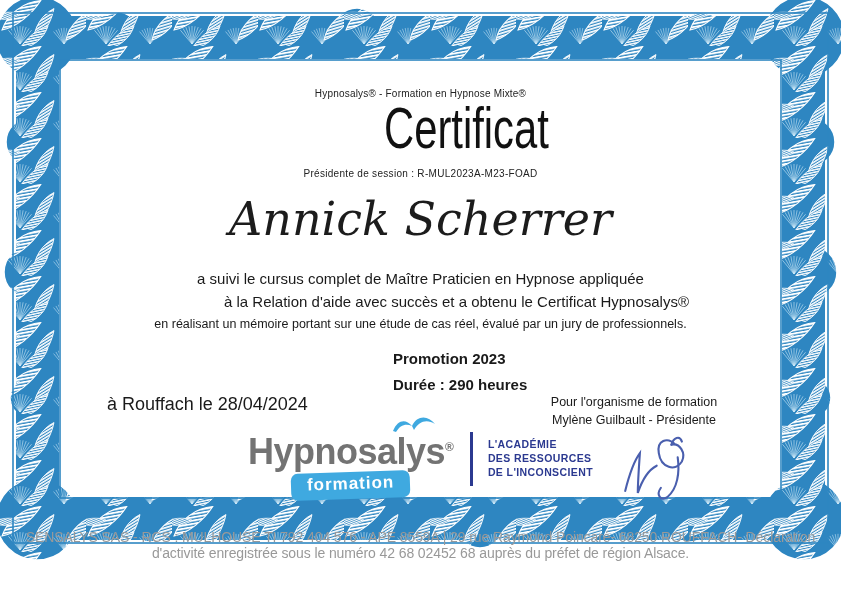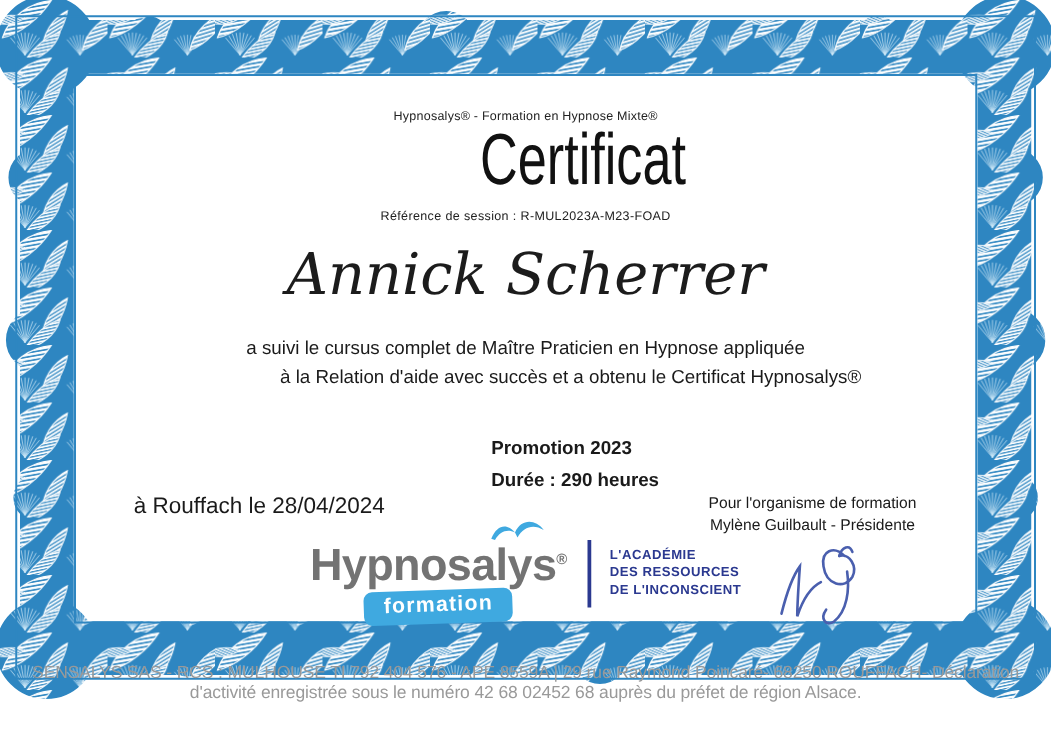--- a/index.html
+++ b/index.html
@@ -18,21 +18,21 @@
   .recipient { top:192px; font-size:46px; font-family:"DejaVu Serif", serif; font-style:italic; color:#1c1c1c; }
   .body-l1 { top:270px; font-size:15px; }
   .body-l2 { top:293px; font-size:15px;margin-left:36px; }
   .body-l3 { top:317px; font-size:12.5px; }
 
   .promo-block { position:absolute; left:393px; top:350px; text-align:left; font-size:15px;font-weight:bold; }
   .promo-block div { margin-bottom:9px; }
 
   .place-date { position:absolute; left:107px; top:394px; font-size:18px; }
 
-  .org-block { position:absolute; left:538px; top:393px; width:224px; text-align:center; font-size:12.5px; line-height:18px; }
+  .org-block { position:absolute; left:522px; top:393px; width:224px; text-align:center; font-size:12.5px; line-height:18px; }
 
   .logo-row { position:absolute; left:0; top:428px; width:100%; display:flex; justify-content:center; align-items:flex-start; }
   .brand-col { position:relative; text-align:center; }
   .brand-line { font-size:36px; font-weight:700; color:#737373; letter-spacing:-.5px; line-height:38px; }
   .brand-reg { font-size:12px; vertical-align:super; font-weight:700; }
   .bird { position:absolute; right:16px; top:-15px; }
   .badge { display:inline-block; margin-top:1px; background:#3fa9e0; color:#fff; font-size:17px; font-weight:700;
            letter-spacing:1px; padding:2px 16px 5px; border-radius:7px; transform:rotate(-2deg); }
   .divider { width:2.5px; height:54px; background:#2b3990; margin:4px 15px 0 17px; }
   .academy { margin-top:9px; font-size:10.5px; font-weight:700; color:#2b3990; letter-spacing:.4px; line-height:14px; text-align:left; }
@@ -99,26 +99,27 @@
     <rect x="13" y="13" width="815" height="530" fill="none" stroke="#2e86c1" stroke-width="1.6"></rect>
     <rect x="60" y="60" width="721" height="438" fill="none" stroke="#2e86c1" stroke-width="1.6"></rect>
   </svg>
 
   <div class="centered header-line">Hypnosalys® - Formation en Hypnose Mixte®</div>
 
   <div class="centered title">
     <span class="title-inner">Certificat</span>
   </div>
 
-  <div class="centered session-ref">Référence de session : R-MUL2023A-M23-FOAD</div>
+  <div class="centered session-ref">Présidente de session : R-MUL2023A-M23-FOAD</div>
 
   <div class="centered recipient">Annick Scherrer</div>
 
   <div class="centered body-l1">a suivi le cursus complet de Maître Praticien en Hypnose appliquée</div>
   <div class="centered body-l2">à la Relation d'aide avec succès et a obtenu le Certificat Hypnosalys®</div>
+  <div class="centered body-l3">en réalisant un mémoire portant sur une étude de cas réel, évalué par un jury de professionnels.</div>
 
   <div class="promo-block">
     <div>Promotion 2023</div>
     <div>Durée : 290 heures</div>
   </div>
 
   <div class="place-date">à Rouffach le 28/04/2024</div>
 
   <div class="org-block">
     <div>Pour l'organisme de formation</div>

